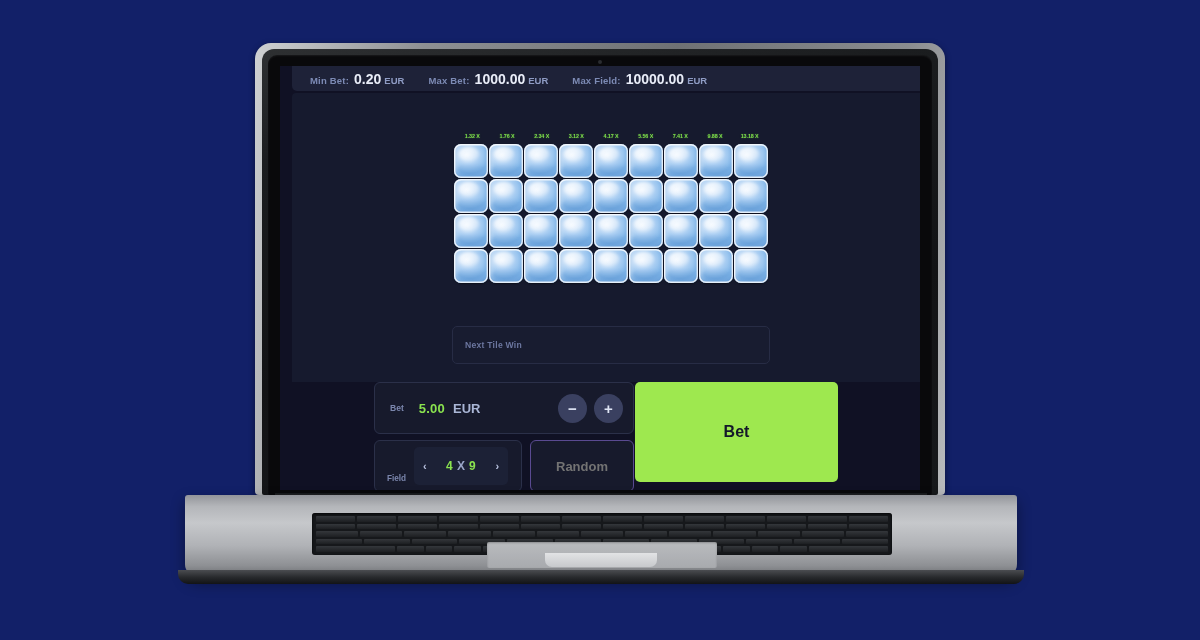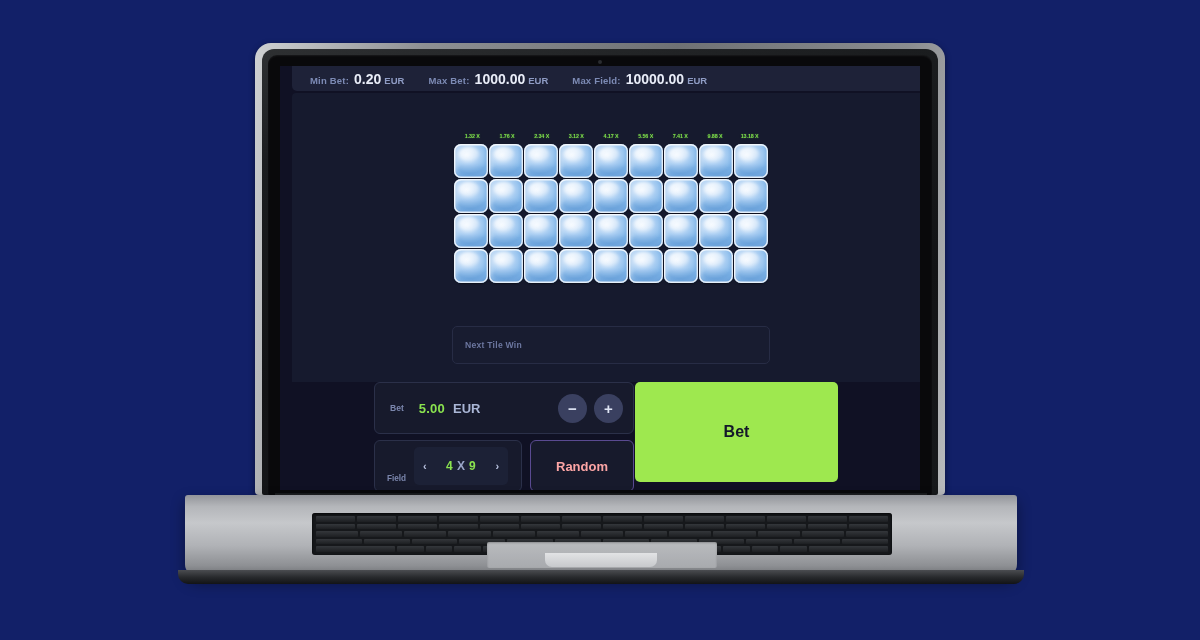--- a/index.html
+++ b/index.html
@@ -191,21 +191,21 @@
   .field-val { font-size: 12px; font-weight: bold; letter-spacing: .4px; }
   .field-val .n { color: #8ae34f; }
   .field-val .x { color: #9aa6c9; }
 
   .random-btn {
     width: 104px; height: 52px;
     background: #171a2c;
     border: 1px solid #5a4a91;
     border-radius: 6px;
     display: flex; align-items: center; justify-content: center;
-    color: #fca5a5; font-size: 13px; font-weight: bold;
+    color: #737373; font-size: 13px; font-weight: bold;
     cursor: pointer;
   }
 
   .bet-btn {
     position: absolute; left: 355px; top: 0px;
     width: 203px; height: 100px;
     background: #9ee84f;
     border: none; border-radius: 5px;
     color: #14182a; font-size: 16px; font-weight: bold;
     cursor: pointer;

